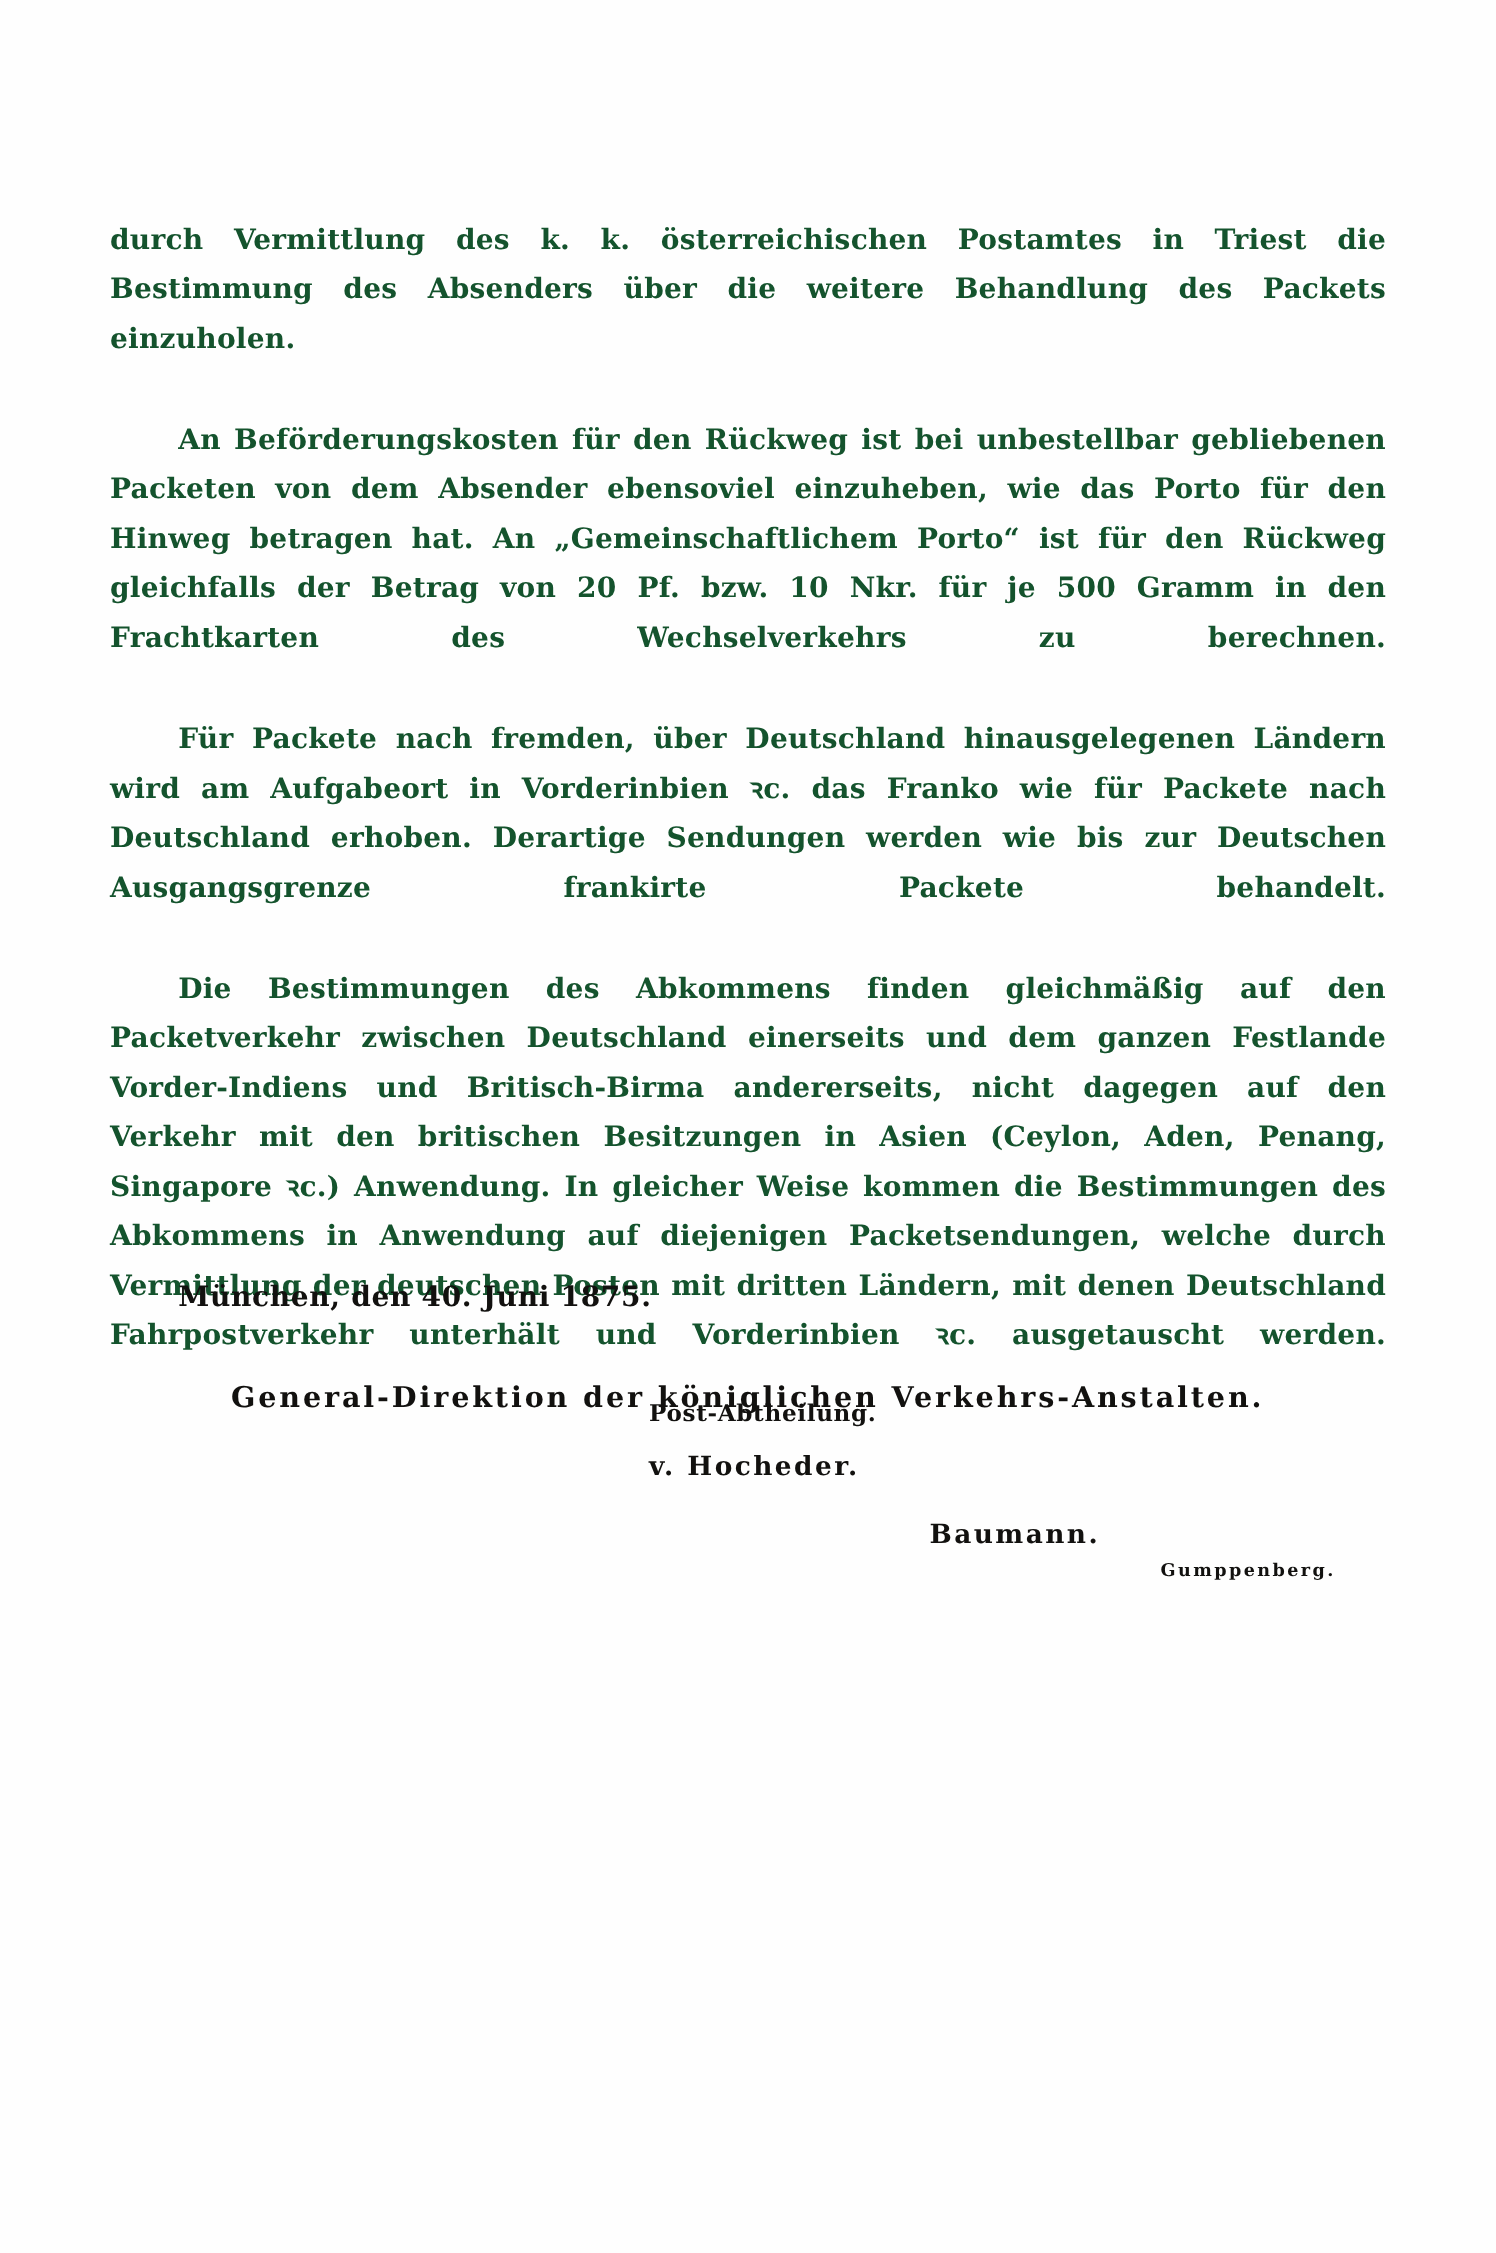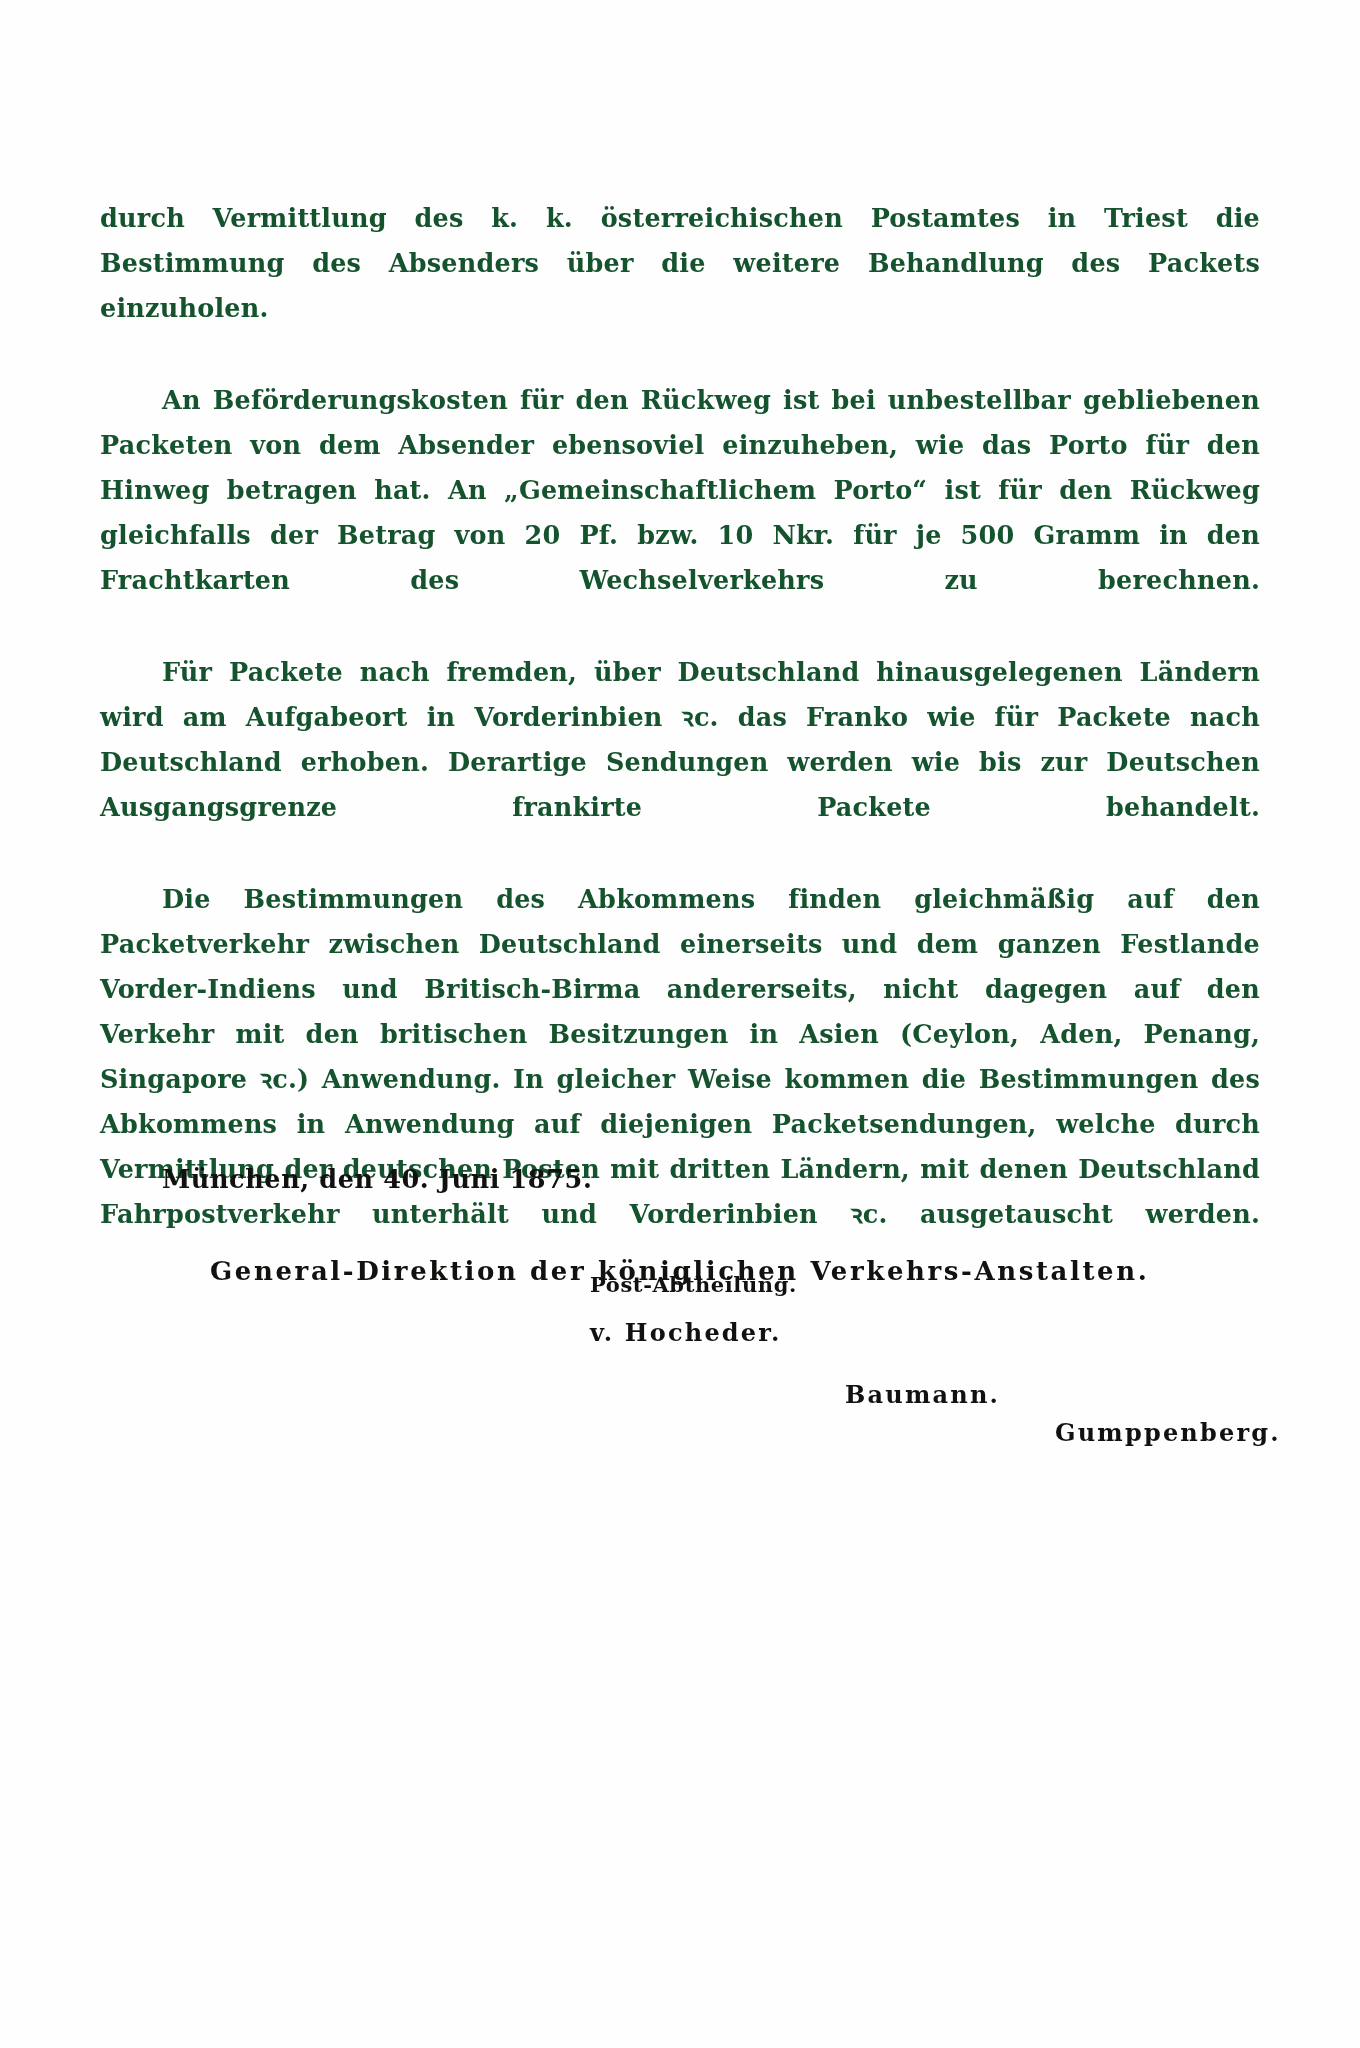--- a/index.html
+++ b/index.html
@@ -88,21 +88,21 @@
   }
   .line-baumann {
     top: 1364px;
     font-size: 24px;
     font-weight: 700;
     letter-spacing: 2.2px;
     padding-left: 745px;
   }
   .line-gumppenberg {
     top: 1414px;
-    font-size: 24px;
+    font-size: 16px;
     font-weight: 700;
     letter-spacing: 2.2px;
     padding-left: 955px;
   }
   .sig-block div {
     white-space: nowrap;
   }
 </style>
 </head>
 <body>

